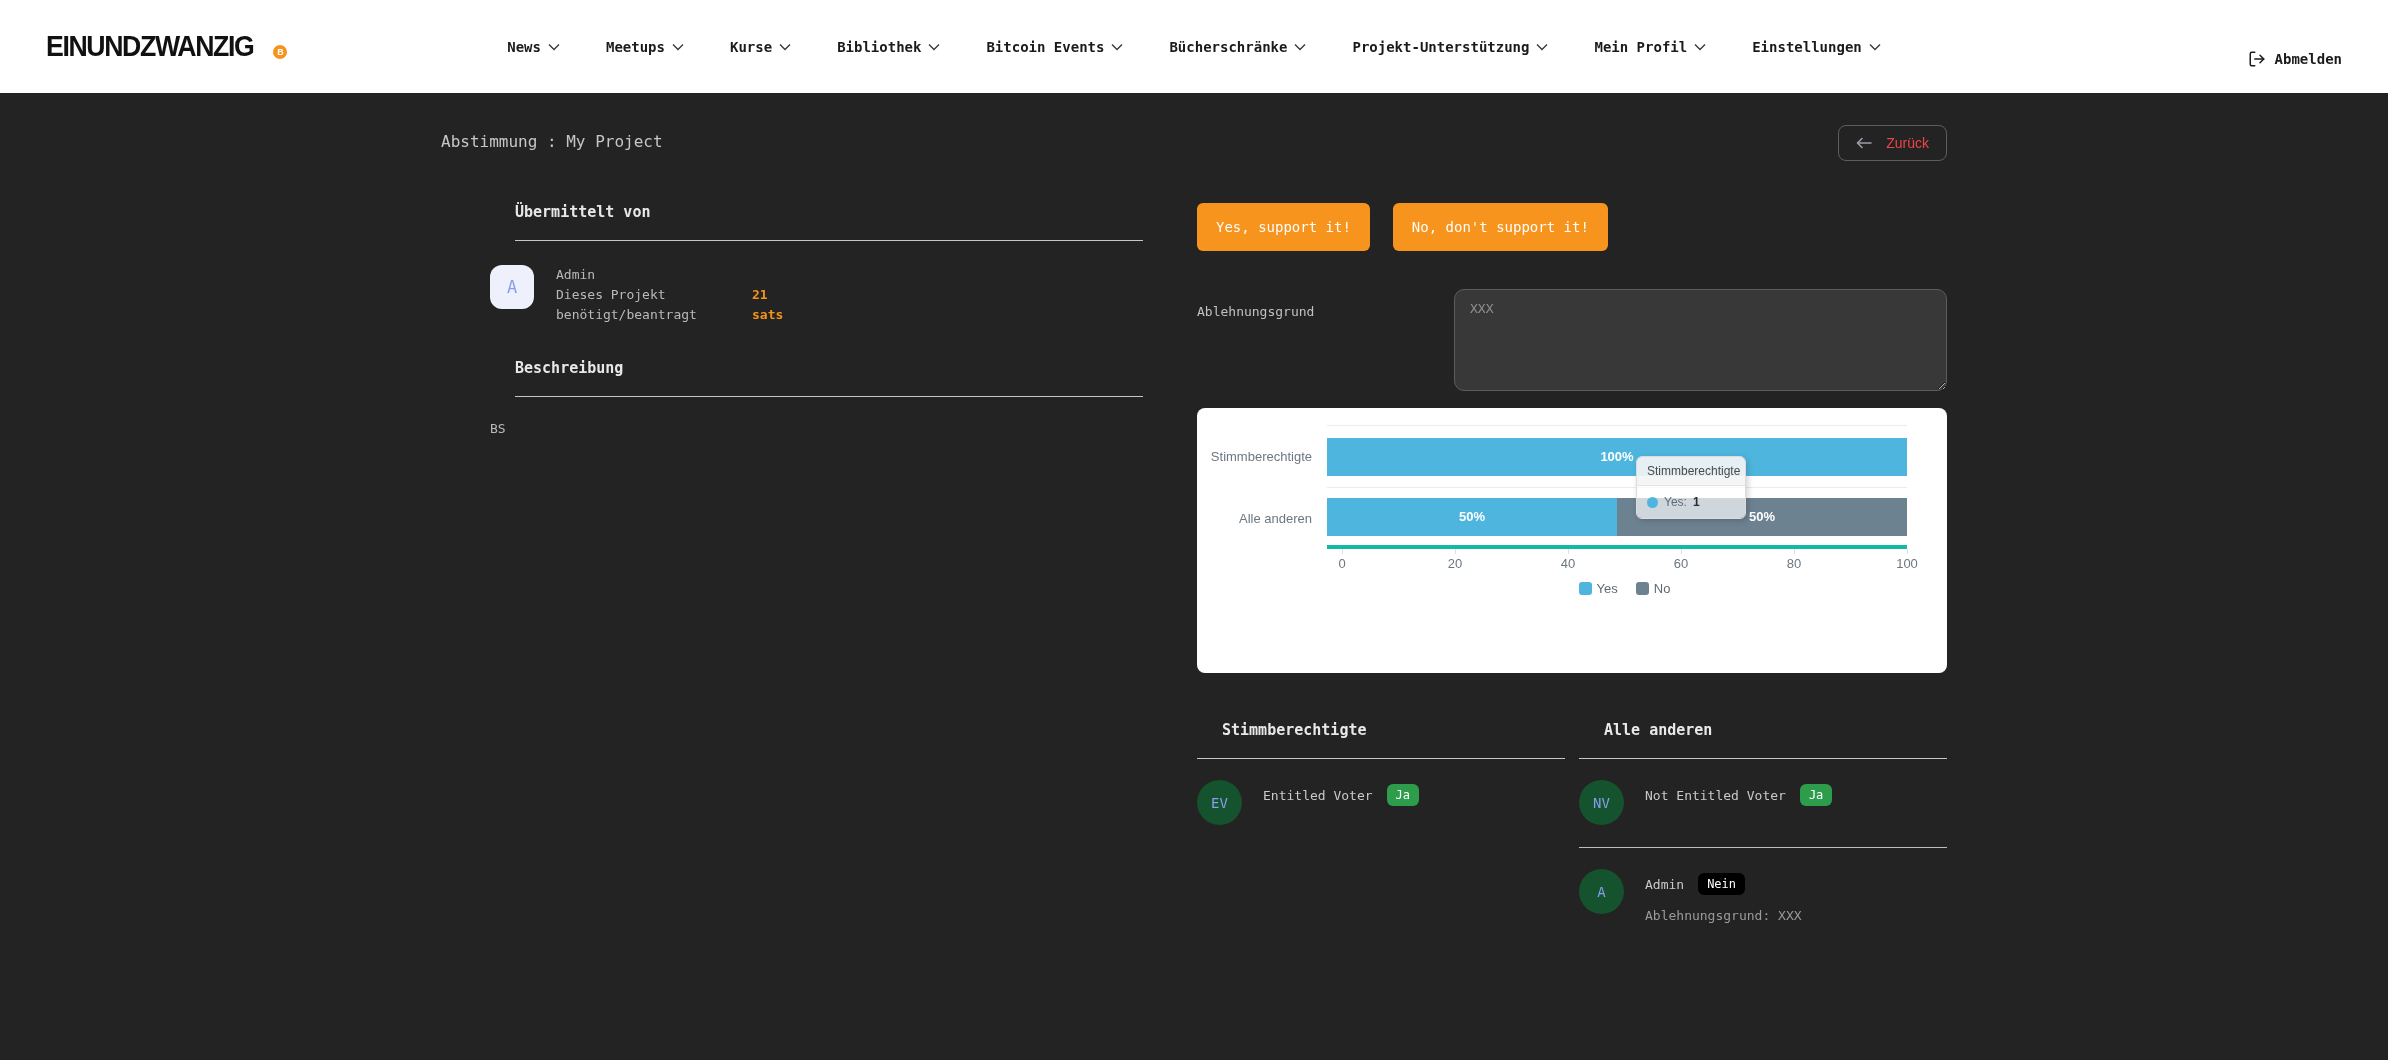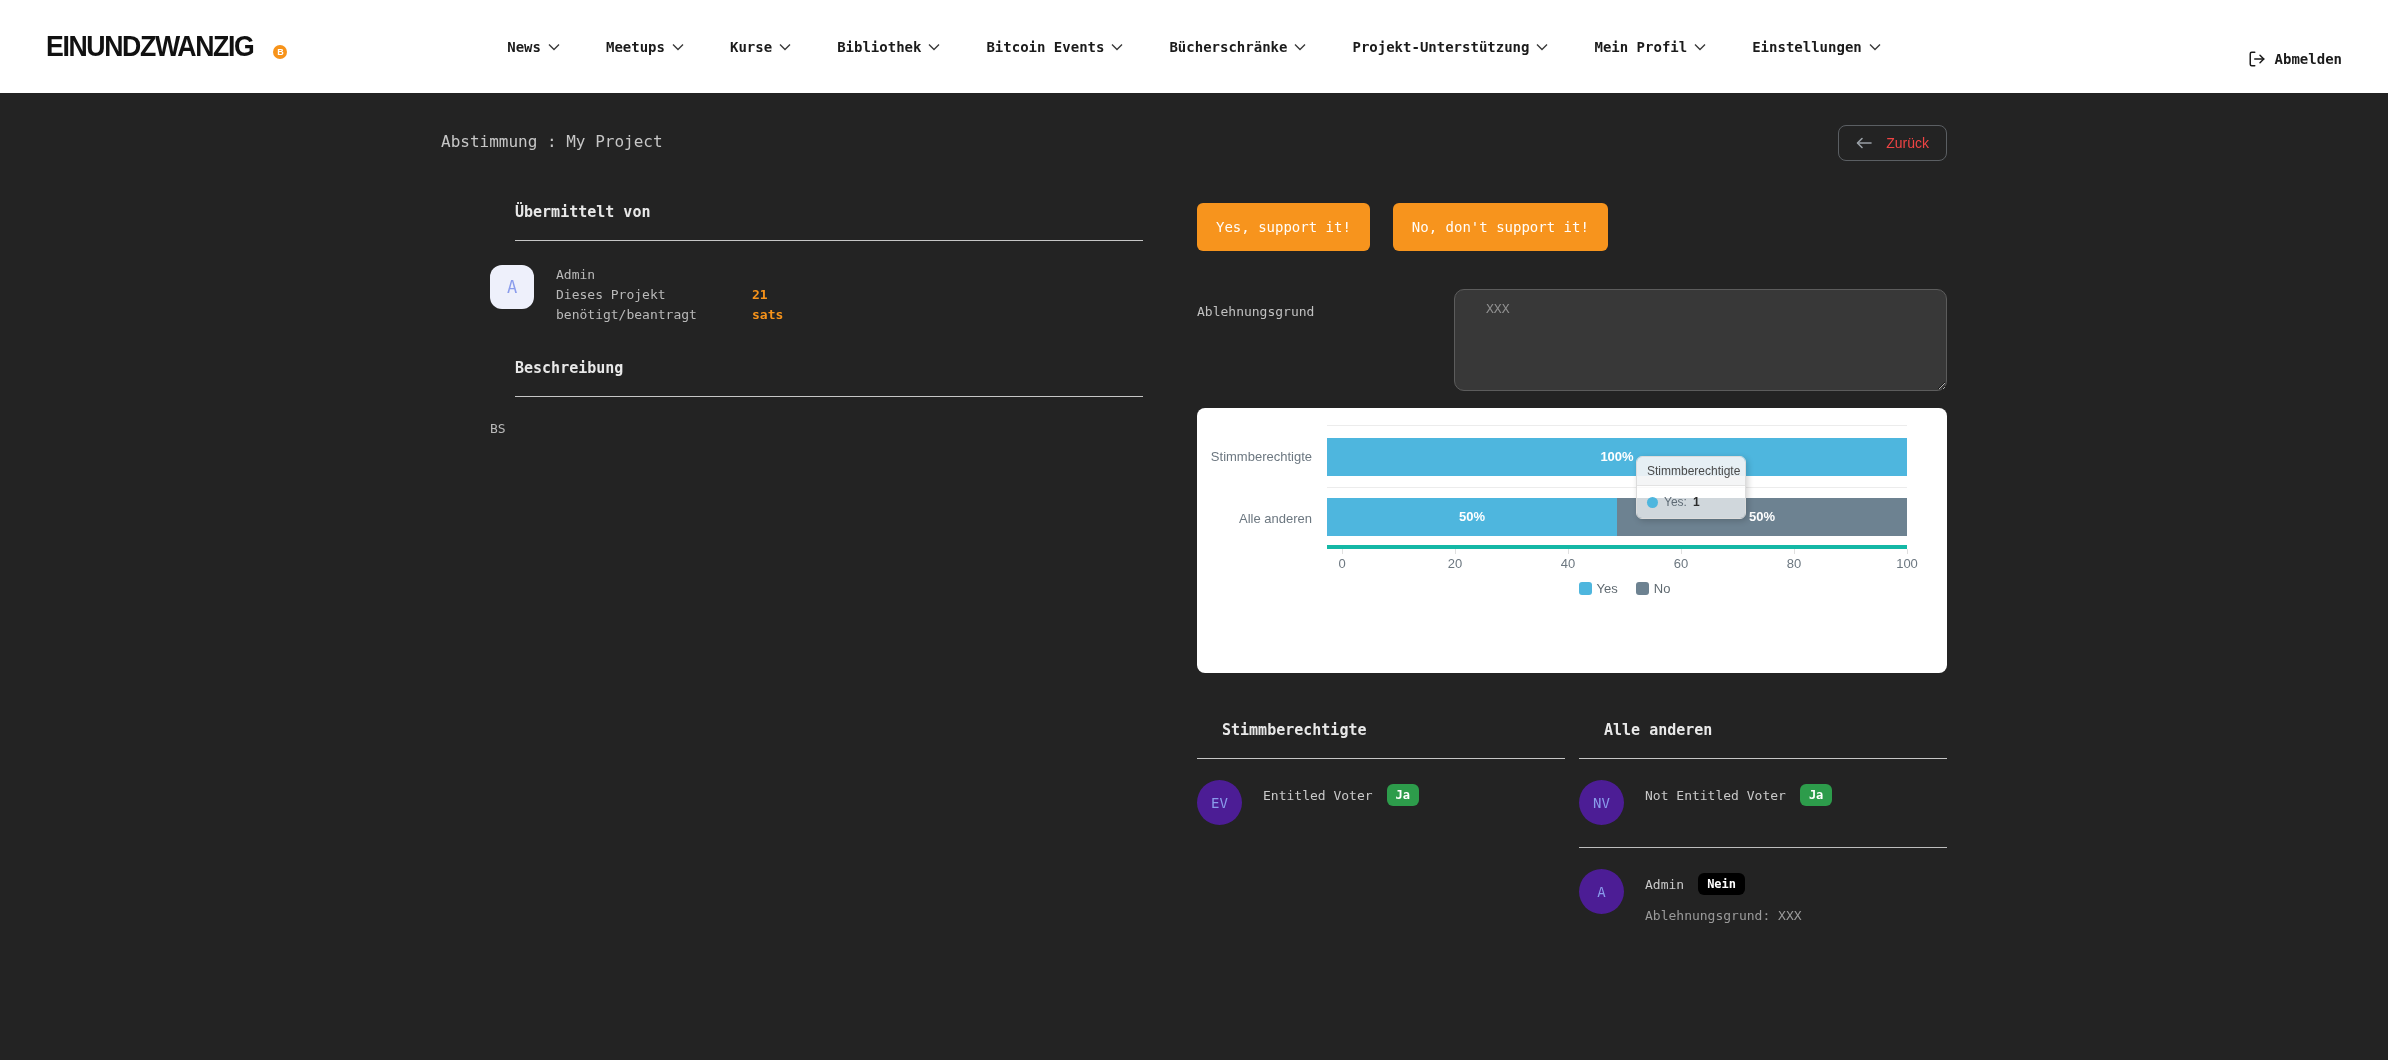--- a/index.html
+++ b/index.html
@@ -36,21 +36,21 @@
   .submitter-amount { font-size:13px; font-weight:bold; color:#f7931a; line-height:20px; padding-top:20px; }
   .besch-heading { margin-top:34px; }
   .desc-text { font-size:13px; color:#b9b9b9; margin-top:24px; }
 
   
   .vote-buttons { display:flex; gap:23px; margin-bottom:38px; }
   .vote-btn { background:#f7941d; border:none; border-radius:6px; color:#fffdfa; font-family:"DejaVu Sans Mono", monospace; font-size:14px; padding:0 19px; height:48px; cursor:pointer; white-space:nowrap; }
 
   .reason-row { display:flex; align-items:flex-start; margin-bottom:17px; }
   .reason-label { font-size:13px; color:#c0c0c0; padding-top:15px; flex:1; }
-  .reason-textarea { width:493px; height:102px; background:#383838; border:1px solid #5c5c5c; border-radius:10px; padding:11px 31px; color:#8f8f8f; font-family:"DejaVu Sans Mono", monospace; font-size:13px; resize:both; outline:none; }
+  .reason-textarea { width:493px; height:102px; background:#383838; border:1px solid #5c5c5c; border-radius:10px; padding:11px 15px; color:#8f8f8f; font-family:"DejaVu Sans Mono", monospace; font-size:13px; resize:both; outline:none; }
 
   
   .chart-card { position:relative; width:750px; height:265px; background:#ffffff; border-radius:8px; font-family:"Liberation Sans", sans-serif; padding-top:17px; }
   .prow { display:flex; height:62px; }
   .plabel { width:130px; padding-right:15px; text-align:right; font-size:13px; color:#6c7780; align-self:center; flex:none; }
   .bars { flex:1; margin-right:40px; display:flex; align-items:center; border-top:1px solid #ececec; }
   .bars.bb { border-bottom:4px solid #14b8a6; }
   .seg { height:38px; display:flex; align-items:center; justify-content:center; color:#fff; font-size:13px; font-weight:bold; overflow:hidden; white-space:nowrap; }
   .axis { position:relative; height:26px; margin-left:145px; margin-right:40px; }
   .tickmark { position:absolute; top:0; width:1px; height:5px; background:#e0e0e0; }
@@ -66,25 +66,25 @@
   .tooltip-dot { width:11px; height:11px; border-radius:50%; flex:none; }
   .tooltip-series { font-size:12px; color:#5f6b75; }
   .tooltip-value { font-size:12px; font-weight:bold; color:#2b2b2b; }
 
   
   .voters { display:flex; gap:14px; margin-top:48px; }
   .voter-col { flex:1; }
   .voter-col .sec-heading { margin-left:25px; }
   .voter-col .divider { margin-top:19px; }
   .voter-row { display:flex; margin-top:21px; }
-  .avatar-circle { width:45px; height:45px; border-radius:50%; background:#4c1d95; color:#8a9cec; font-size:14px; display:flex; align-items:center; justify-content:center; flex:none; }
+  .avatar-circle { width:45px; height:45px; border-radius:50%; background:#14532d; color:#8a9cec; font-size:14px; display:flex; align-items:center; justify-content:center; flex:none; }
   .voter-main { margin-left:21px; padding-top:4px;text-align:center; }
   .voter-nameline { display:flex; align-items:center; gap:14px; }
   .voter-name { font-size:13px; color:#c9c9c9; white-space:nowrap; }
-  .badge { font-size:12px; font-weight:bold; color:#fff; border-radius:6px; padding:4px 9px; }
+  .badge { font-size:12px; font-weight:normal; color:#fff; border-radius:6px; padding:4px 9px; }
   .badge.yes { background:#2d9c4b; }
   .badge.no { background:#000000; }
   .voter-note { font-size:13px; color:#9a9a9a; margin-top:13px; }
   .row-divider { height:1px; background:#bdbdbd; border:none; margin-top:22px; }
 </style>
 </head>
 <body>
 
 <div class="navbar">
   <div class="logo">

